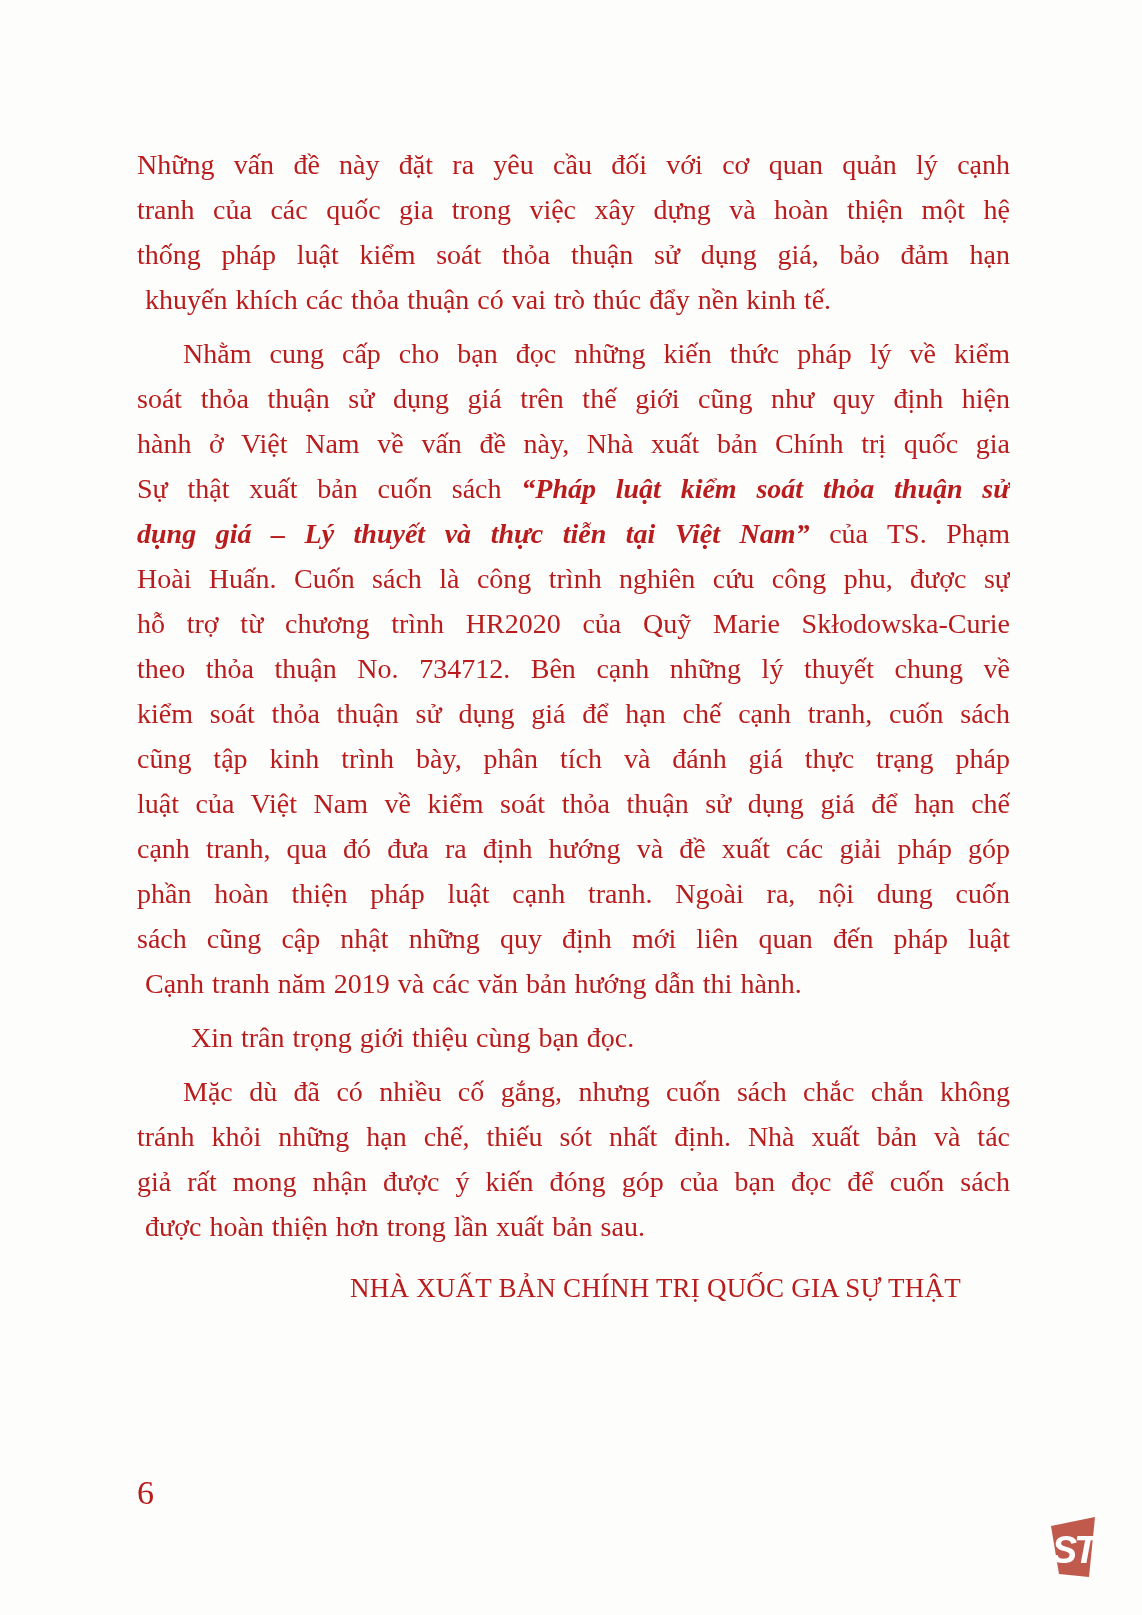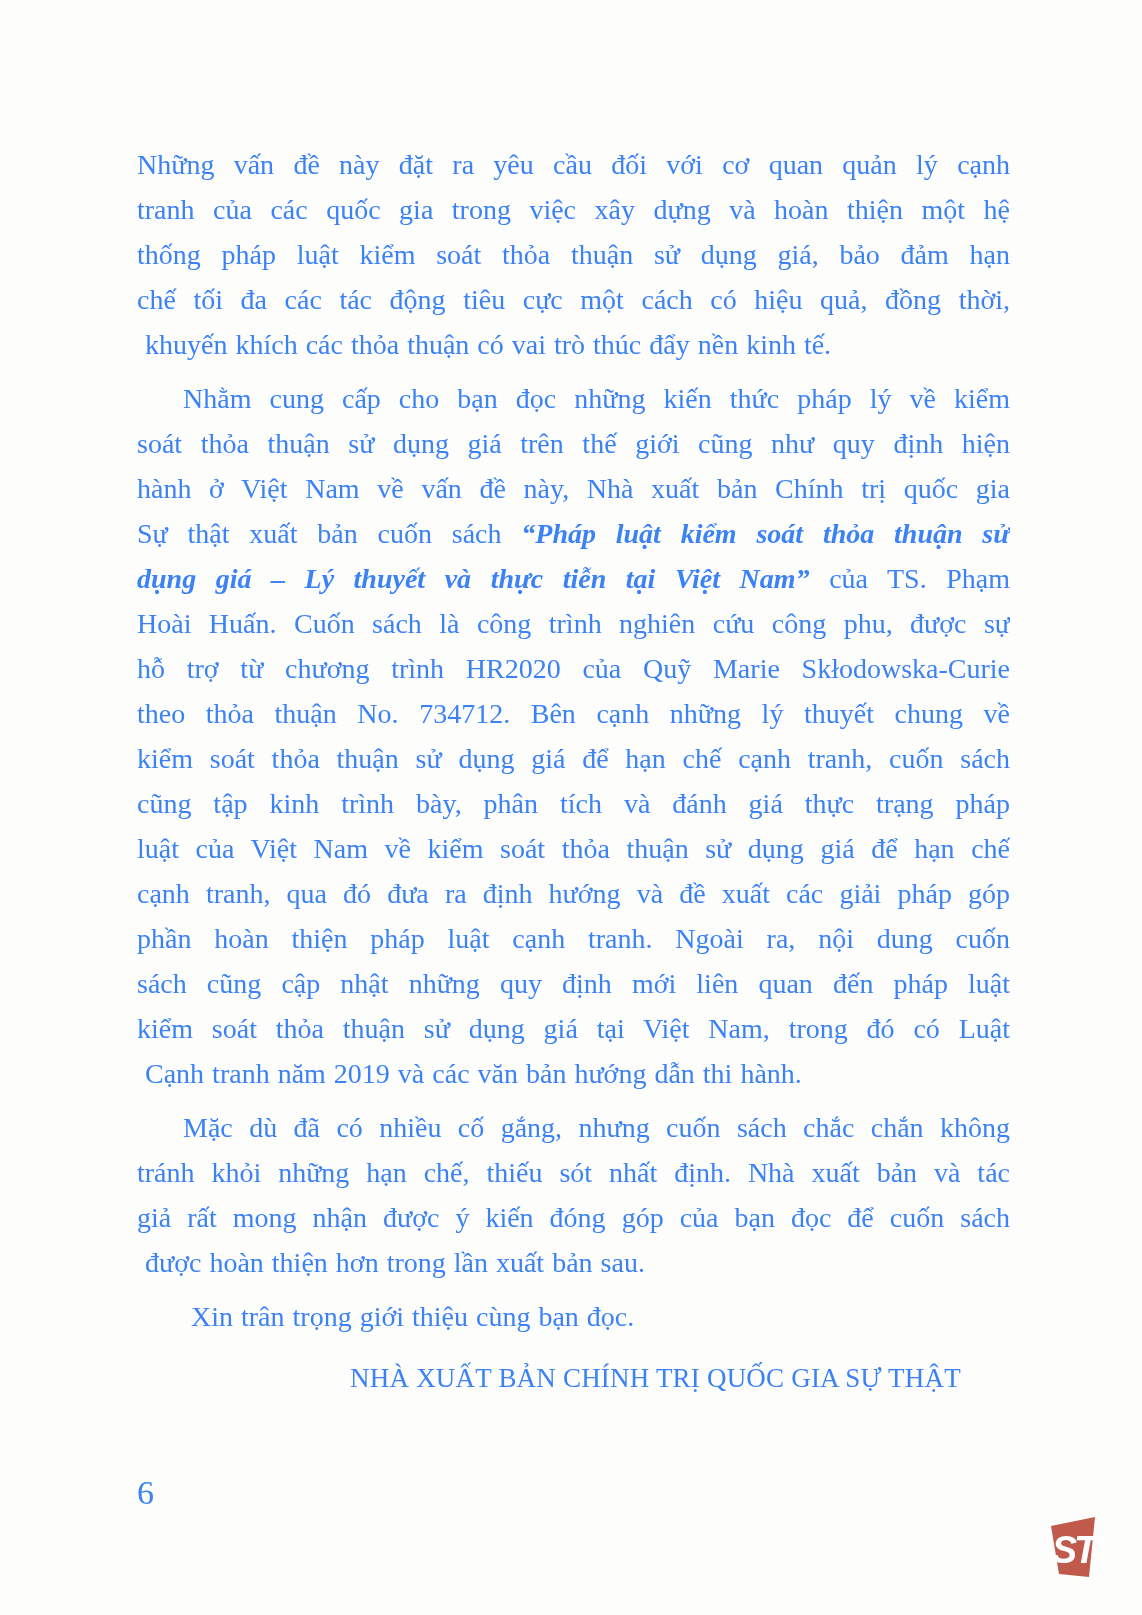--- a/index.html
+++ b/index.html
@@ -2,21 +2,21 @@
 <html lang="vi"><head>
 <meta charset="utf-8">
 <style>
   html,body { margin:0; padding:0; background:#e8e8e8; }
   .page {
     position:relative;
     width:1142px; height:1615px;
     margin:0 auto;
     background:#fdfdfb;
     font-family:"Liberation Serif","DejaVu Serif",serif;
-    color:#3b82f6;
+    color:#b91c1c;
     overflow:hidden;
   }
   .textblock {
     position:absolute;
     left:137px; top:142px;
     width:873px;
   }
   .para { margin:0 0 9px 0; }
   .line {
     font-size:28px;
@@ -70,52 +70,50 @@
 <body>
 
 <div class="page">
 
   <div class="textblock">
 
     <div class="para">
       <div class="line">Những vấn đề này đặt ra yêu cầu đối với cơ quan quản lý cạnh</div>
       <div class="line">tranh của các quốc gia trong việc xây dựng và hoàn thiện một hệ</div>
       <div class="line">thống pháp luật kiểm soát thỏa thuận sử dụng giá, bảo đảm hạn</div>
-      <div class="line">chế tối đa các tác động tiêu cực một cách có hiệu quả, đồng thời,</div>
       <div class="line last">khuyến khích các thỏa thuận có vai trò thúc đẩy nền kinh tế.</div>
     </div>
 
     <div class="para">
       <div class="line indent">Nhằm cung cấp cho bạn đọc những kiến thức pháp lý về kiểm</div>
       <div class="line">soát thỏa thuận sử dụng giá trên thế giới cũng như quy định hiện</div>
       <div class="line">hành ở Việt Nam về vấn đề này, Nhà xuất bản Chính trị quốc gia</div>
       <div class="line"><span>Sự thật xuất bản cuốn sách </span><span class="booktitle">“Pháp luật kiểm soát thỏa thuận sử</span></div>
       <div class="line"><span class="booktitle">dụng giá – Lý thuyết và thực tiễn tại Việt Nam”</span><span> của TS. Phạm</span></div>
       <div class="line">Hoài Huấn. Cuốn sách là công trình nghiên cứu công phu, được sự</div>
       <div class="line">hỗ trợ từ chương trình HR2020 của Quỹ Marie Skłodowska-Curie</div>
       <div class="line">theo thỏa thuận No. 734712. Bên cạnh những lý thuyết chung về</div>
       <div class="line">kiểm soát thỏa thuận sử dụng giá để hạn chế cạnh tranh, cuốn sách</div>
       <div class="line">cũng tập kinh trình bày, phân tích và đánh giá thực trạng pháp</div>
       <div class="line">luật của Việt Nam về kiểm soát thỏa thuận sử dụng giá để hạn chế</div>
       <div class="line">cạnh tranh, qua đó đưa ra định hướng và đề xuất các giải pháp góp</div>
       <div class="line">phần hoàn thiện pháp luật cạnh tranh. Ngoài ra, nội dung cuốn</div>
       <div class="line">sách cũng cập nhật những quy định mới liên quan đến pháp luật</div>
-      <div class="line">kiểm soát thỏa thuận sử dụng giá tại Việt Nam, trong đó có Luật</div>
       <div class="line last">Cạnh tranh năm 2019 và các văn bản hướng dẫn thi hành.</div>
+    </div>
+
+    <div class="para">
+      <div class="line last indent">Xin trân trọng giới thiệu cùng bạn đọc.</div>
     </div>
 
     <div class="para">
       <div class="line indent">Mặc dù đã có nhiều cố gắng, nhưng cuốn sách chắc chắn không</div>
       <div class="line">tránh khỏi những hạn chế, thiếu sót nhất định. Nhà xuất bản và tác</div>
       <div class="line">giả rất mong nhận được ý kiến đóng góp của bạn đọc để cuốn sách</div>
       <div class="line last">được hoàn thiện hơn trong lần xuất bản sau.</div>
-    </div>
-
-    <div class="para">
-      <div class="line last indent">Xin trân trọng giới thiệu cùng bạn đọc.</div>
     </div>
 
     <div class="signature">
       <div class="sig-publisher">NHÀ XUẤT BẢN CHÍNH TRỊ QUỐC GIA SỰ THẬT</div>
     </div>
 
   </div>
 
   <div class="page-number">6</div>
 

